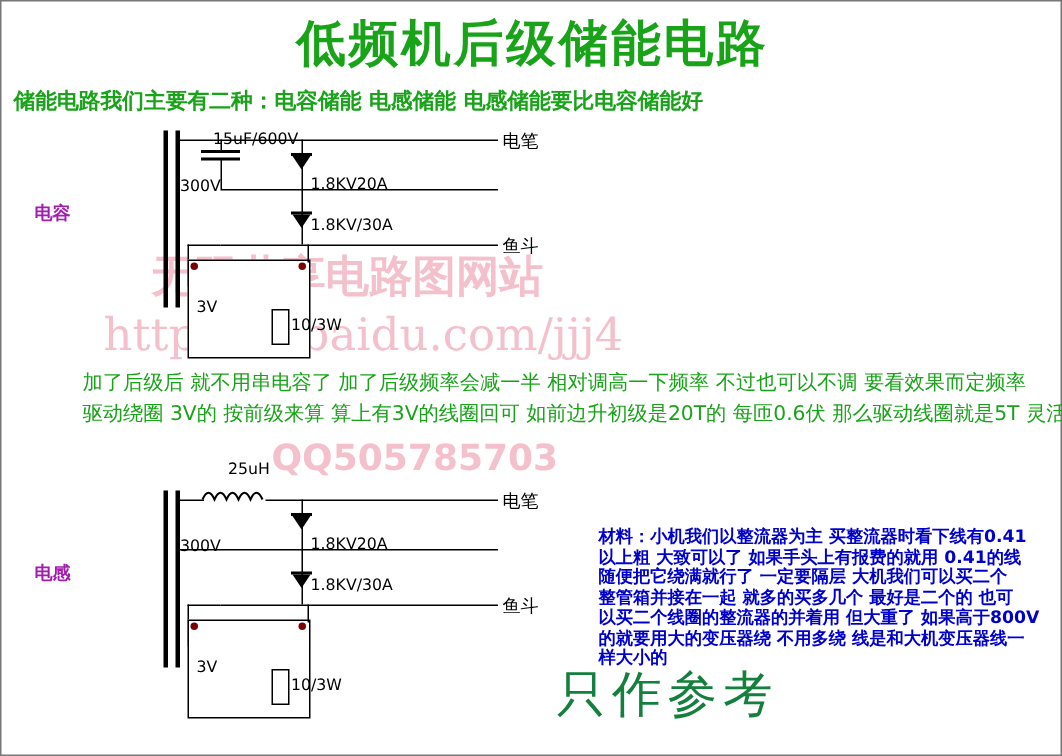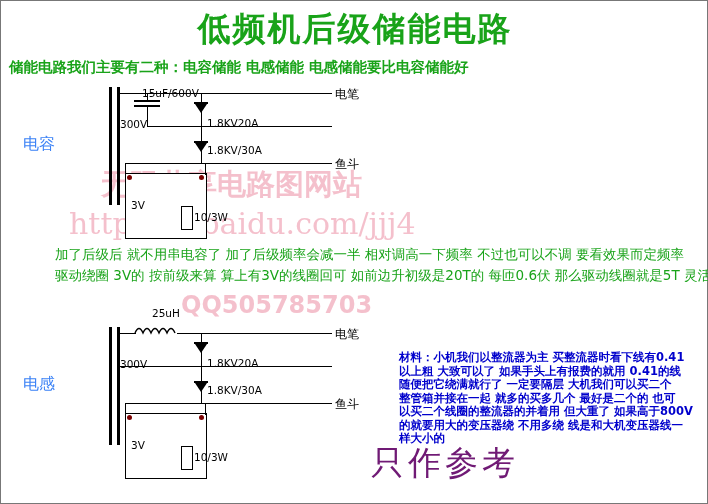--- a/index.html
+++ b/index.html
@@ -26,42 +26,42 @@
   }
   .midtext{
     color:#19a319;font-size:13.5px;font-weight:normal;white-space:nowrap;
   }
   .note{
     color:#0000cc;font-size:11.5px;line-height:13.5px;font-weight:bold;
     white-space:pre-line;
   }
   .lbl{color:#000;font-size:12px;white-space:nowrap;}
   .lbl-sm{color:#000;font-size:10.5px;white-space:nowrap;}
-  .lbl-big{color:#3b82f6;font-size:16px;white-space:nowrap;}
+  .lbl-big{color:#a21caf;font-size:12px;white-space:nowrap;font-weight:bold;}
 
   
   .wm1{
     left:100px;top:164px;
     color:#f3b6c4;font-size:29px;font-weight:bold;white-space:nowrap;
     opacity:.85;
   }
   .wm2{
     left:68px;top:205px;
     color:#f3b6c4;font-size:30px;white-space:nowrap;
     font-family:"DejaVu Serif","Liberation Serif",serif;
     opacity:.85;
   }
   .wm3{
     left:180px;top:290px;
     color:#f3b6c4;font-size:24px;font-weight:bold;white-space:nowrap;
     opacity:.85;
   }
   .wm4{
     left:370px;top:440px;
-    color:#701a75;font-size:33px;white-space:nowrap;
+    color:#15803d;font-size:33px;white-space:nowrap;
     font-family:"DejaVu Serif","Liberation Serif",serif;
     letter-spacing:4px;
   }
 
   
   .hline{background:#000;height:1px;}
   .vline{background:#000;width:1px;}
   .thick{background:#000;width:3px;}
   .dot{background:#7a0000;border-radius:50%;width:5px;height:5px;}
   .box{border:1px solid #000;background:#fff;}

